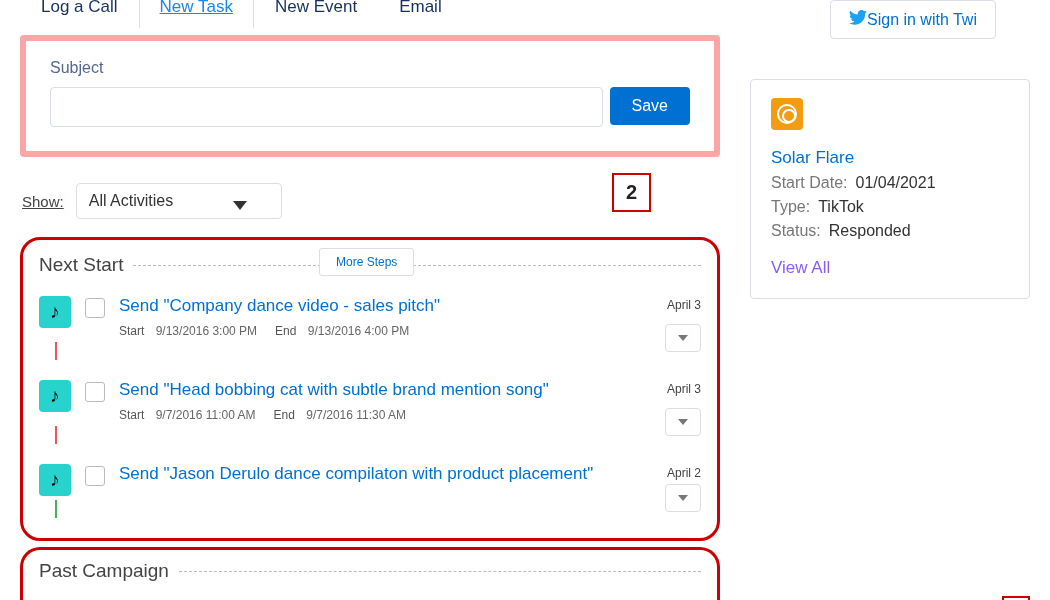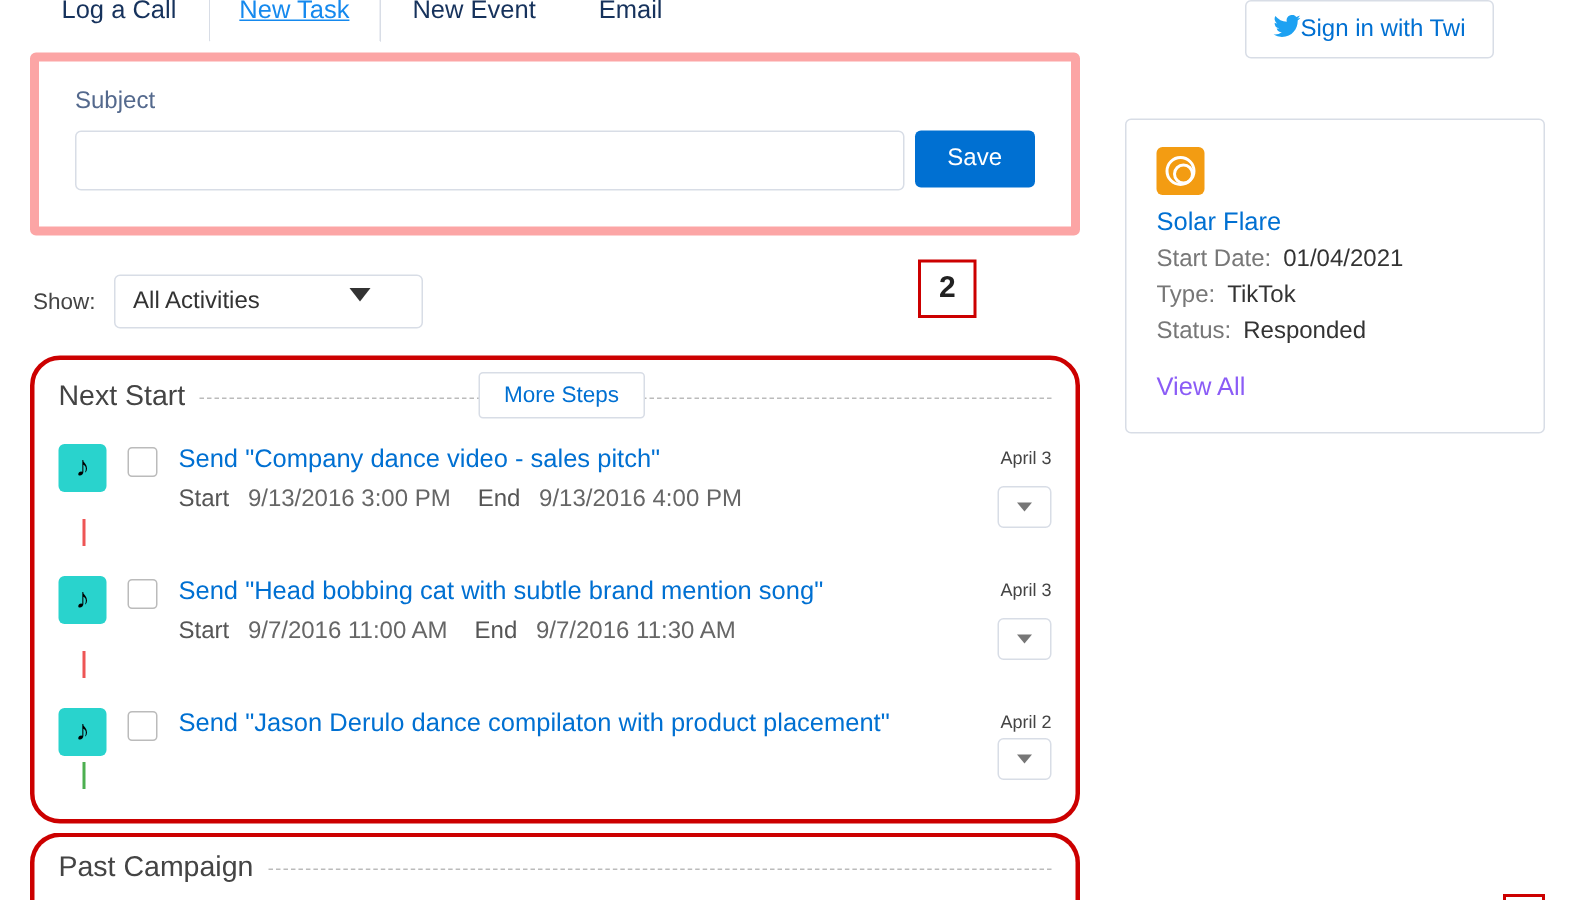--- a/index.html
+++ b/index.html
@@ -53,30 +53,30 @@
       background: #0070d2;
       color: #fff;
       border: none;
       border-radius: 4px;
       padding: 10px 22px;
       font-size: 16px;
       cursor: pointer;
     }
 
     .show-row { display: flex; align-items: center; gap: 12px; margin: 26px 0 6px 2px; }
-    .show-label { font-size: 15px; color: #444; }
+    .show-label { font-size: 15px; color: #444; text-decoration: underline; }
     .filter-select {
       border: 1px solid #d8dde6;
       border-radius: 4px;
       padding: 8px 34px 8px 12px;
       font-size: 16px;
       background: #fff;
       position: relative;
       display: inline-flex;
-      align-items: flex-start;
+      align-items: flex-end;
       gap: 60px;
       cursor: pointer;
     }
     .caret-down {
       width: 0; height: 0;
       border-left: 7px solid transparent;
       border-right: 7px solid transparent;
       border-top: 9px solid #333;
       display: inline-block;
     }
@@ -111,21 +111,21 @@
       margin-left: 10px;
       height: 1px;
     }
     .more-steps {
       position: absolute;
       left: 280px;
       top: -6px;
       border: 1px solid #d8dde6;
       background: #fff;
       padding: 6px 16px;
-      font-size: 15px;
+      font-size: 12px;
       color: #0070d2;
       border-radius: 3px;
     }
 
     .activity-item {
       display: flex;
       align-items: flex-start;
       gap: 14px;
       margin-top: 20px;
       position: relative;
@@ -151,21 +151,21 @@
       cursor: pointer;
     }
     .activity-body { flex: 1; }
     .activity-title {
       color: #0070d2;
       font-size: 17px;
       font-weight: 500;
       cursor: pointer;
     }
     .activity-meta {
-      font-size: 16px;
+      font-size: 12px;
       color: #666;
       margin-top: 8px;
       display: flex;
       gap: 18px;
     }
     .activity-meta .label { color: #555; margin-right: 8px; }
     .activity-date {
       font-size: 12px;
       color: #444;
       margin-top: 2px;
@@ -251,21 +251,21 @@
       width: 10px; height: 10px;
       border-radius: 50%;
       border: 2px solid #fff;
       top: 3px; left: 3px;
     }
     .campaign-title { font-size: 19px; color: #555; }
 
     .campaign-link {
       color: #0070d2;
       font-size: 17px;
-      margin-top: 8px;
+      margin-top: 18px;
       cursor: pointer;
     }
     .campaign-detail {
       font-size: 16px;
       color: #666;
       margin-top: 6px;
       display: flex;
       gap: 8px;
     }
     .campaign-detail .lbl { color: #777; }

